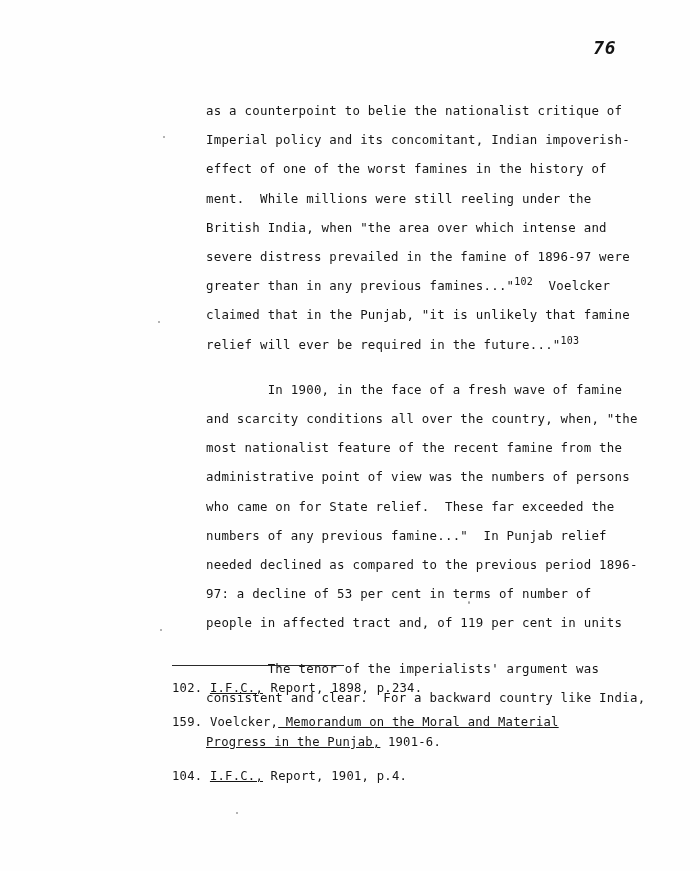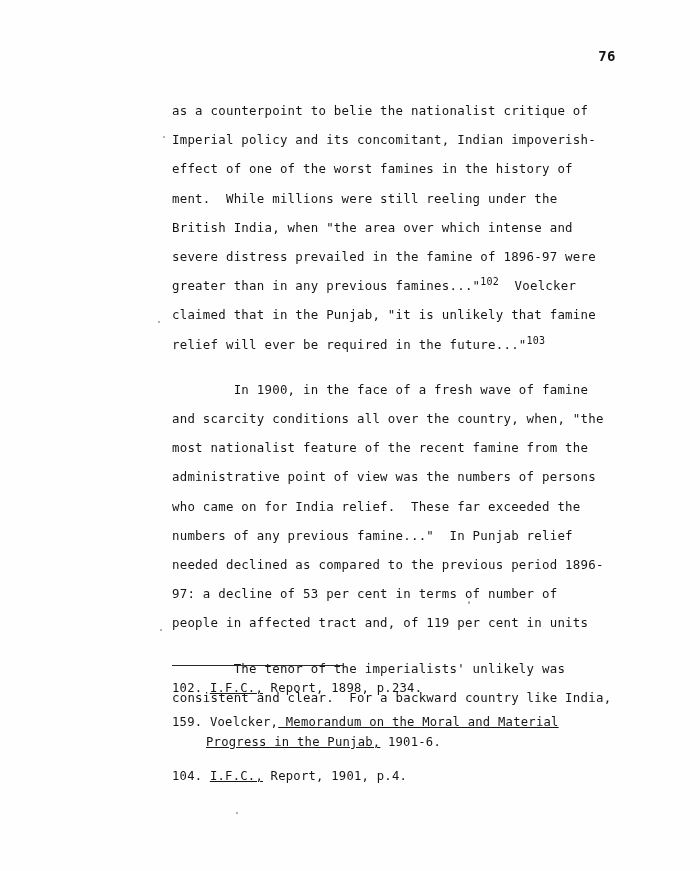--- a/index.html
+++ b/index.html
@@ -18,43 +18,45 @@
   .page {
     position: absolute;
     left: 0; top: 0;
     width: 700px;
     height: 871px;
     background: #fefefe;
   }
   .page-number {
     position: absolute;
     right: 84px;
-    top: 48px;
-    font-size: 14px;
+    top: 37px;
+    font-size: 18px;
     font-weight: bold;
     letter-spacing: 0.5px;
+    font-style: italic;
   }
   .body-text {
     position: absolute;
     left: 172px;
     top: 96px;
     width: 452px;
   }
   .para {
     margin: 0 0 0 0;
   }
   .para + .para {
     margin-top: 16px;
   }
   .line {
     display: block;
     font-size: 12.4px;
     line-height: 29.2px;
     white-space: pre;
     letter-spacing: 0.02em;
+    margin-left: 34px;
   }
   .line.ind {
     padding-left: 0;
   }
   .sup {
     font-size: 10px;
     vertical-align: super;
     line-height: 0;
   }
   .rule {
@@ -111,29 +113,29 @@
       <span class="line"><span>greater than in any previous famines..."</span><span class="sup">102</span><span>  Voelcker</span></span>
       <span class="line">claimed that in the Punjab, "it is unlikely that famine</span>
       <span class="line"><span>relief will ever be required in the future..."</span><span class="sup">103</span></span>
     </div>
 
     <div class="para">
       <span class="line ind">        In 1900, in the face of a fresh wave of famine</span>
       <span class="line">and scarcity conditions all over the country, when, "the</span>
       <span class="line">most nationalist feature of the recent famine from the</span>
       <span class="line">administrative point of view was the numbers of persons</span>
-      <span class="line">who came on for India relief.  These far exceeded the</span>
+      <span class="line">who came on for State relief.  These far exceeded the</span>
       <span class="line">numbers of any previous famine..."  In Punjab relief</span>
       <span class="line">needed declined as compared to the previous period 1896-</span>
       <span class="line">97: a decline of 53 per cent in terms of number of</span>
       <span class="line">people in affected tract and, of 119 per cent in units</span>
     </div>
 
     <div class="para">
-      <span class="line ind">        The tenor of the imperialists' unlikely was</span>
+      <span class="line ind">        The tenor of the imperialists' argument was</span>
       <span class="line">consistent and clear.  For a backward country like India,</span>
     </div>
 
   </div>
 
   <div class="rule"></div>
 
   <div class="footnotes">
 
     <div class="fn"><span>102.</span><span> </span><span class="u">I.F.C.,</span><span> Report, 1898, p.234.</span></div>

